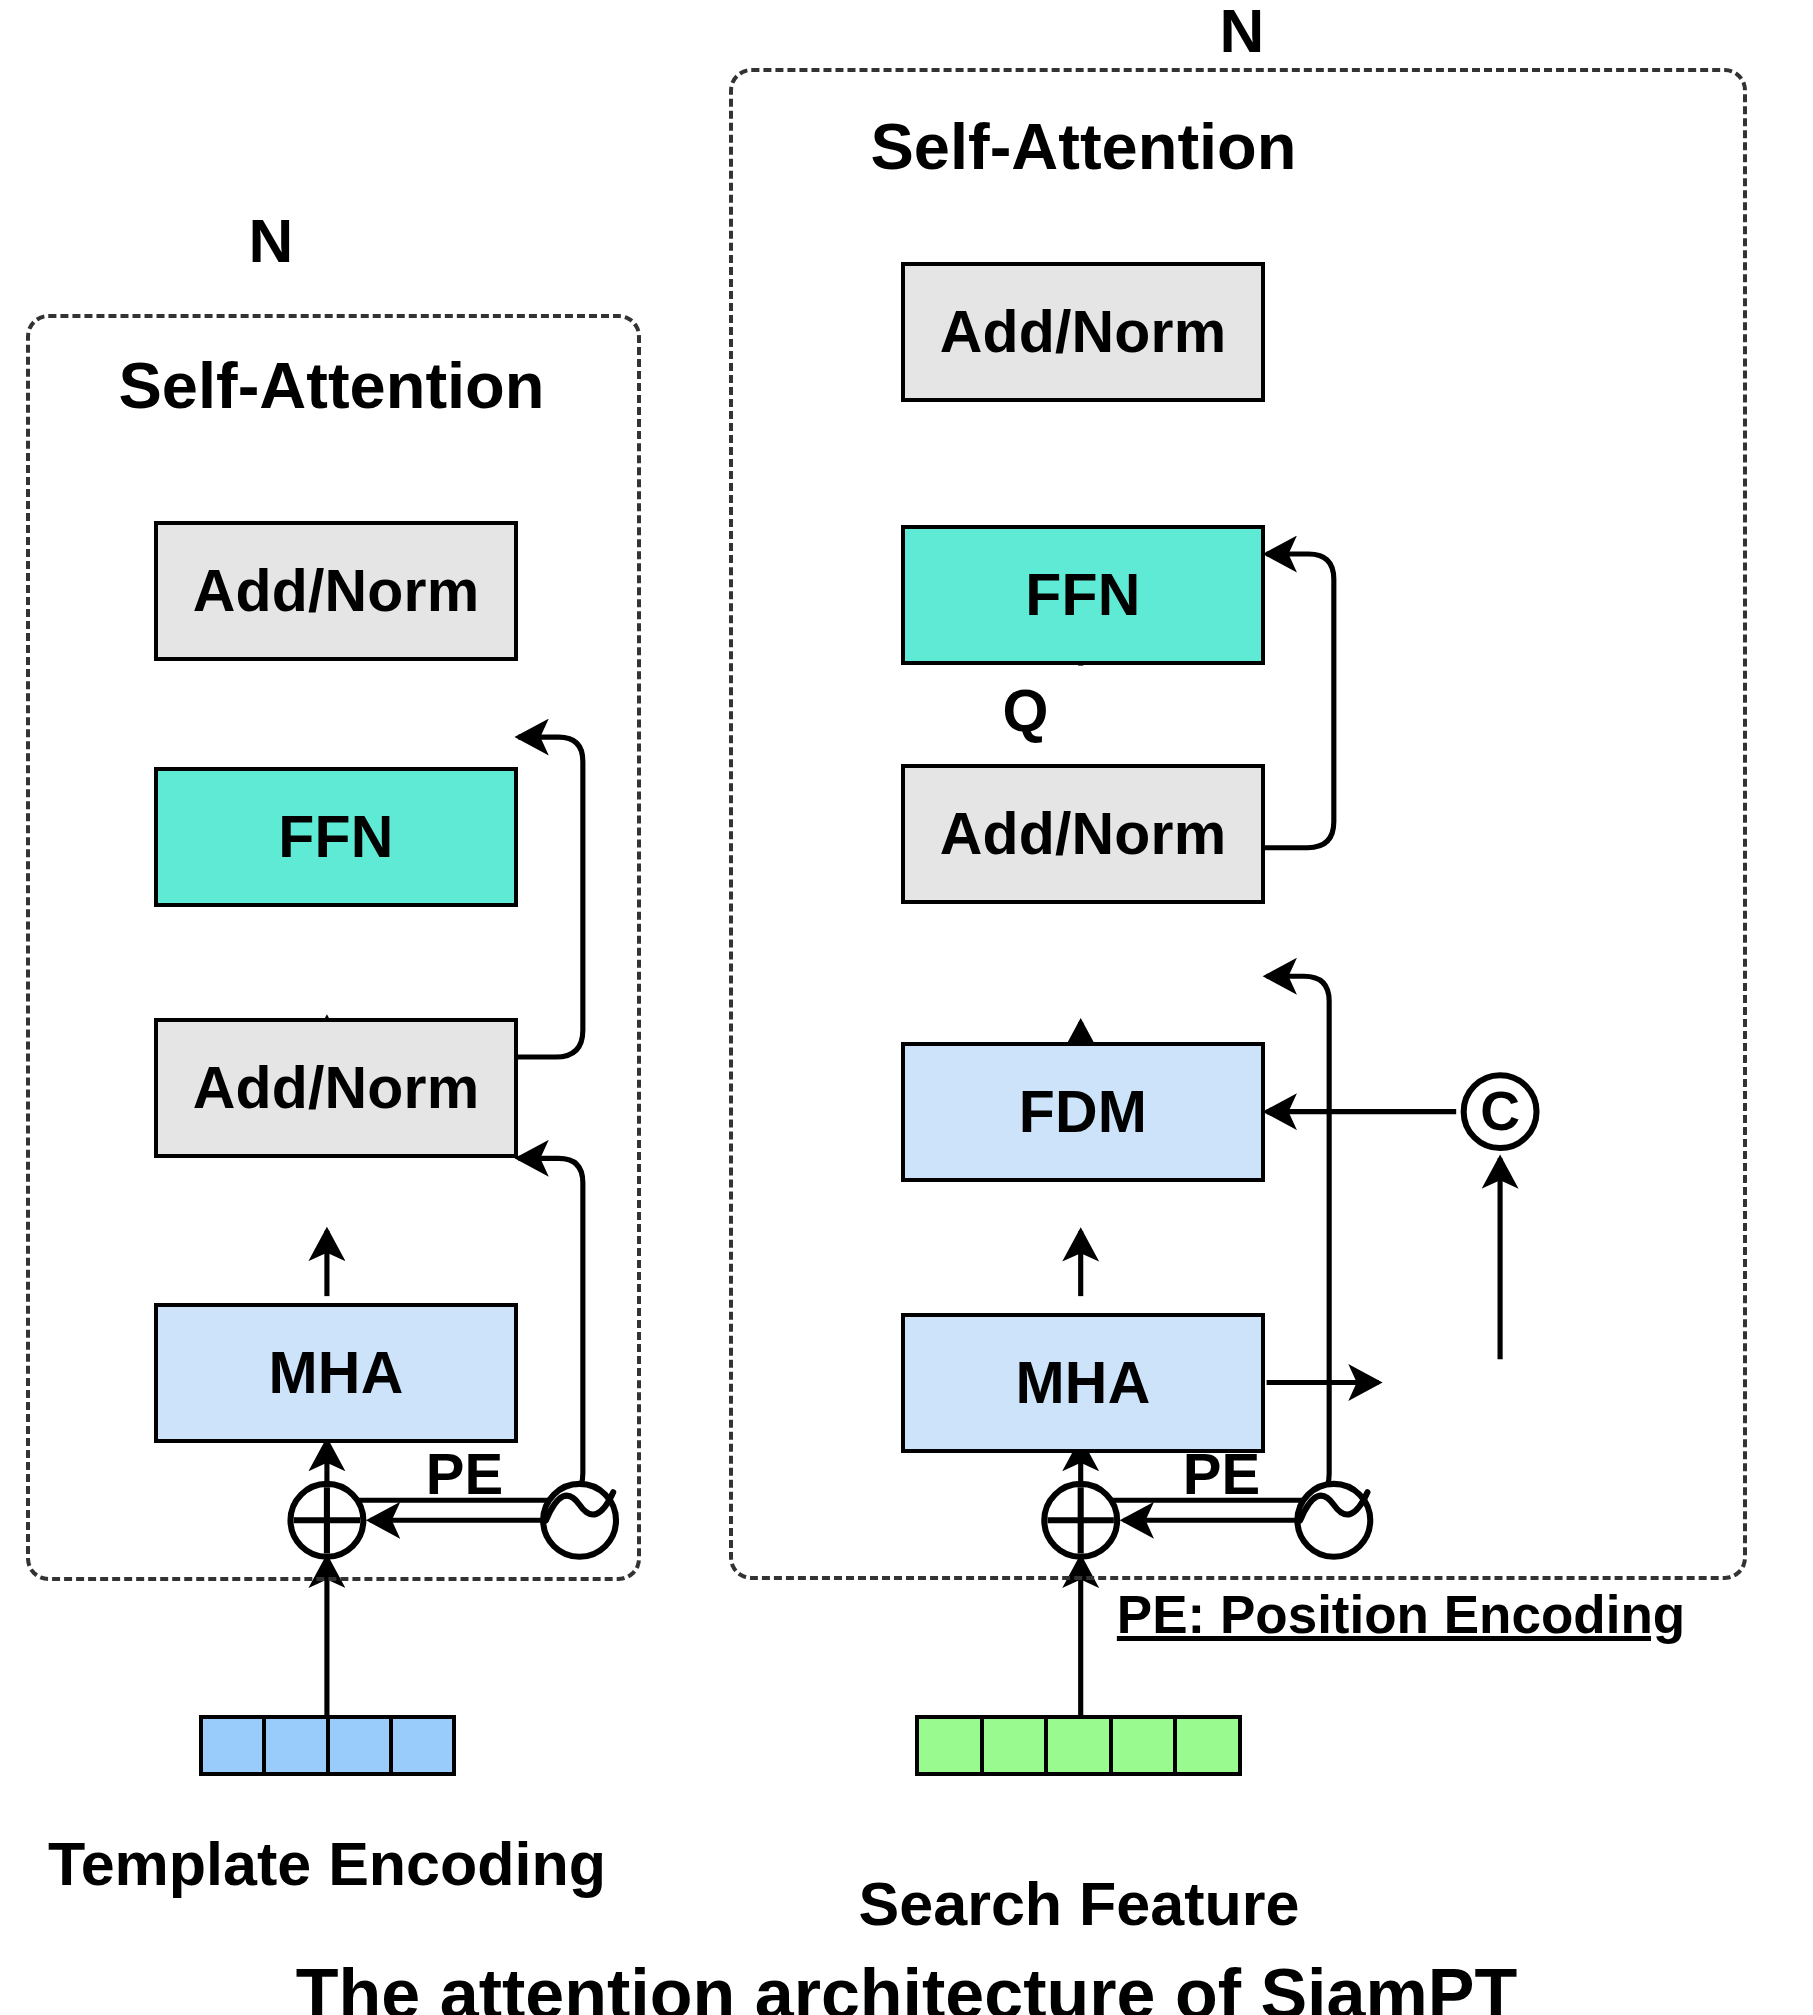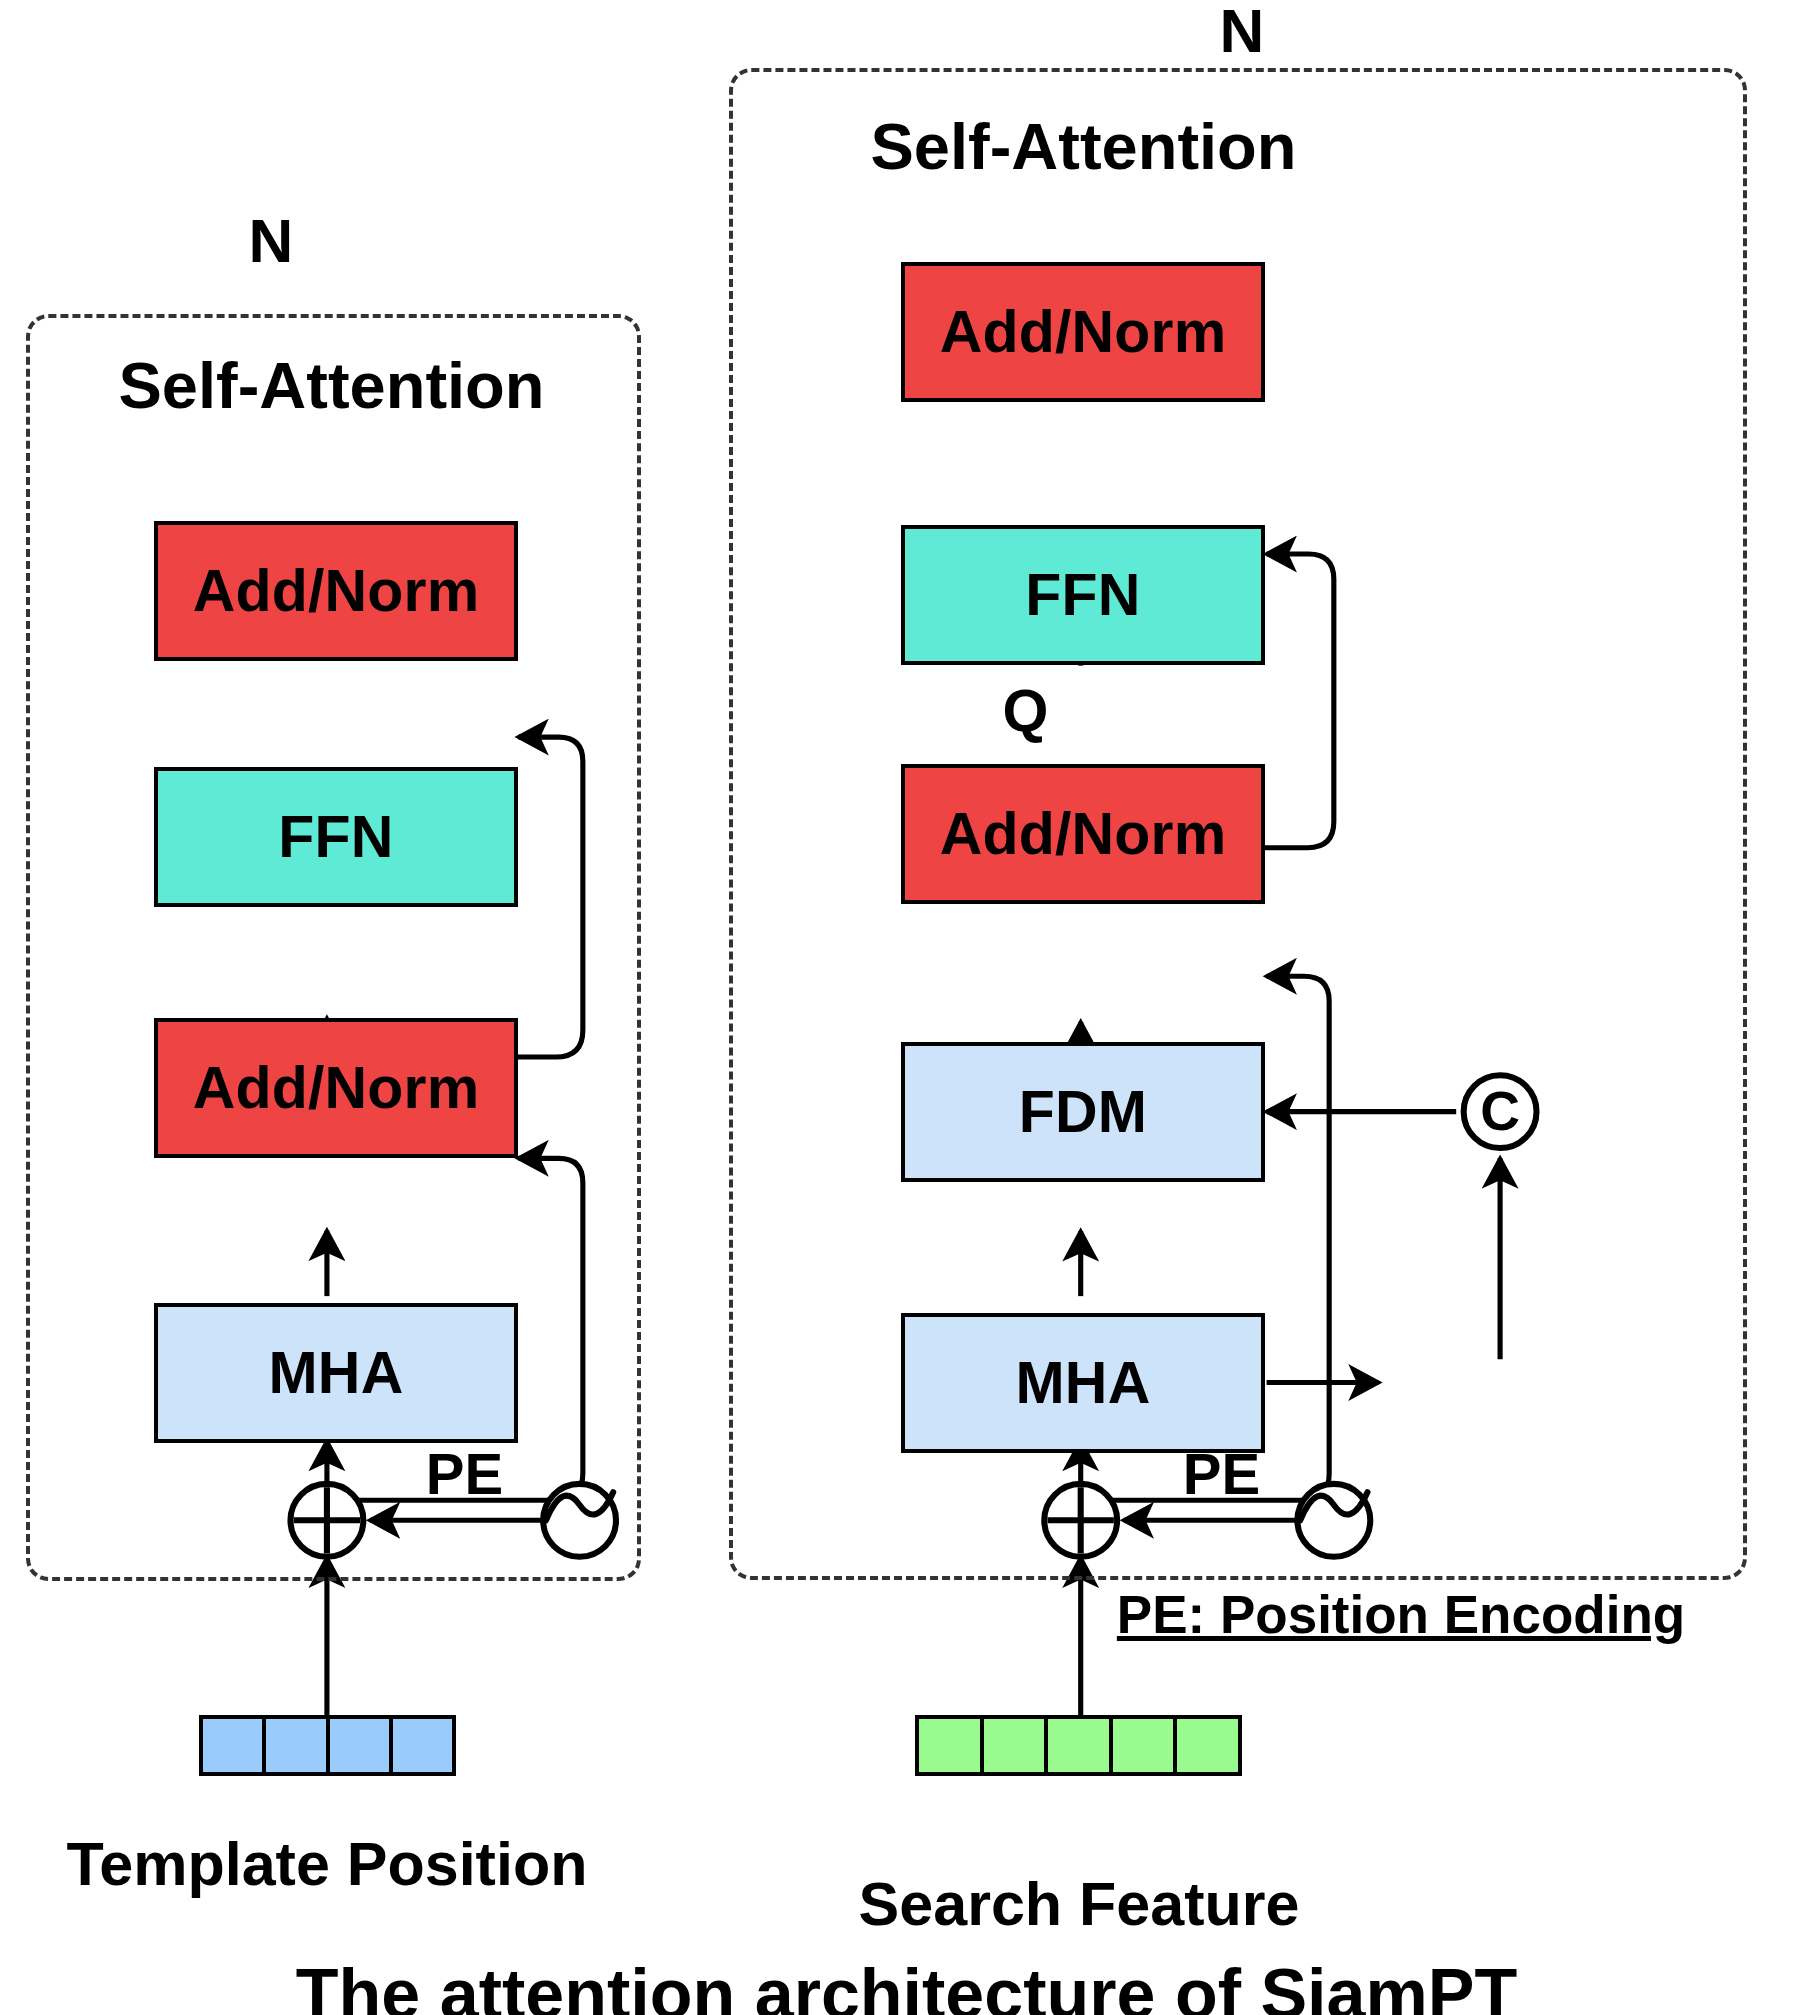--- a/index.html
+++ b/index.html
@@ -28,21 +28,21 @@
     position: absolute;
     border: 4.7px solid #000000;
     box-sizing: border-box;
     display: flex;
     align-items: center;
     justify-content: center;
     font-weight: bold;
     color: #000000;
     letter-spacing: 0.2px;
   }
-  .box.green  { background: #ef4444; }
+  .box.green  { background: #e5e5e5; }
   .box.yellow { background: #5eead4; }
   .box.blue   { background: #CCE3FA; }
 
   .plaintext {
     position: absolute;
     color: #000000;
     font-weight: bold;
     white-space: nowrap;
     display: flex;
     align-items: center;
@@ -226,20 +226,20 @@
   </div>
 
   <div class="strip srch" style="left:915px; top:1715px; width:327px; height:61px;">
     <i></i>
     <i></i>
     <i></i>
     <i></i>
     <i></i>
   </div>
 
-  <div class="plaintext" style="left:61px; top:1829px; width:532px; height:70px; font-size:61px;">Template Position</div>
+  <div class="plaintext" style="left:61px; top:1829px; width:532px; height:70px; font-size:61px;">Template Encoding</div>
 
   <div class="plaintext" style="left:822px; top:1829px; width:514px; height:70px; font-size:61px;margin-top:40px;">Search Feature</div>
 
   <div class="caption" style="top:1934px; font-size:70px;margin-top:20px;">The attention architecture of SiamPT</div>
 
 </div>
 
 
 </body></html>

